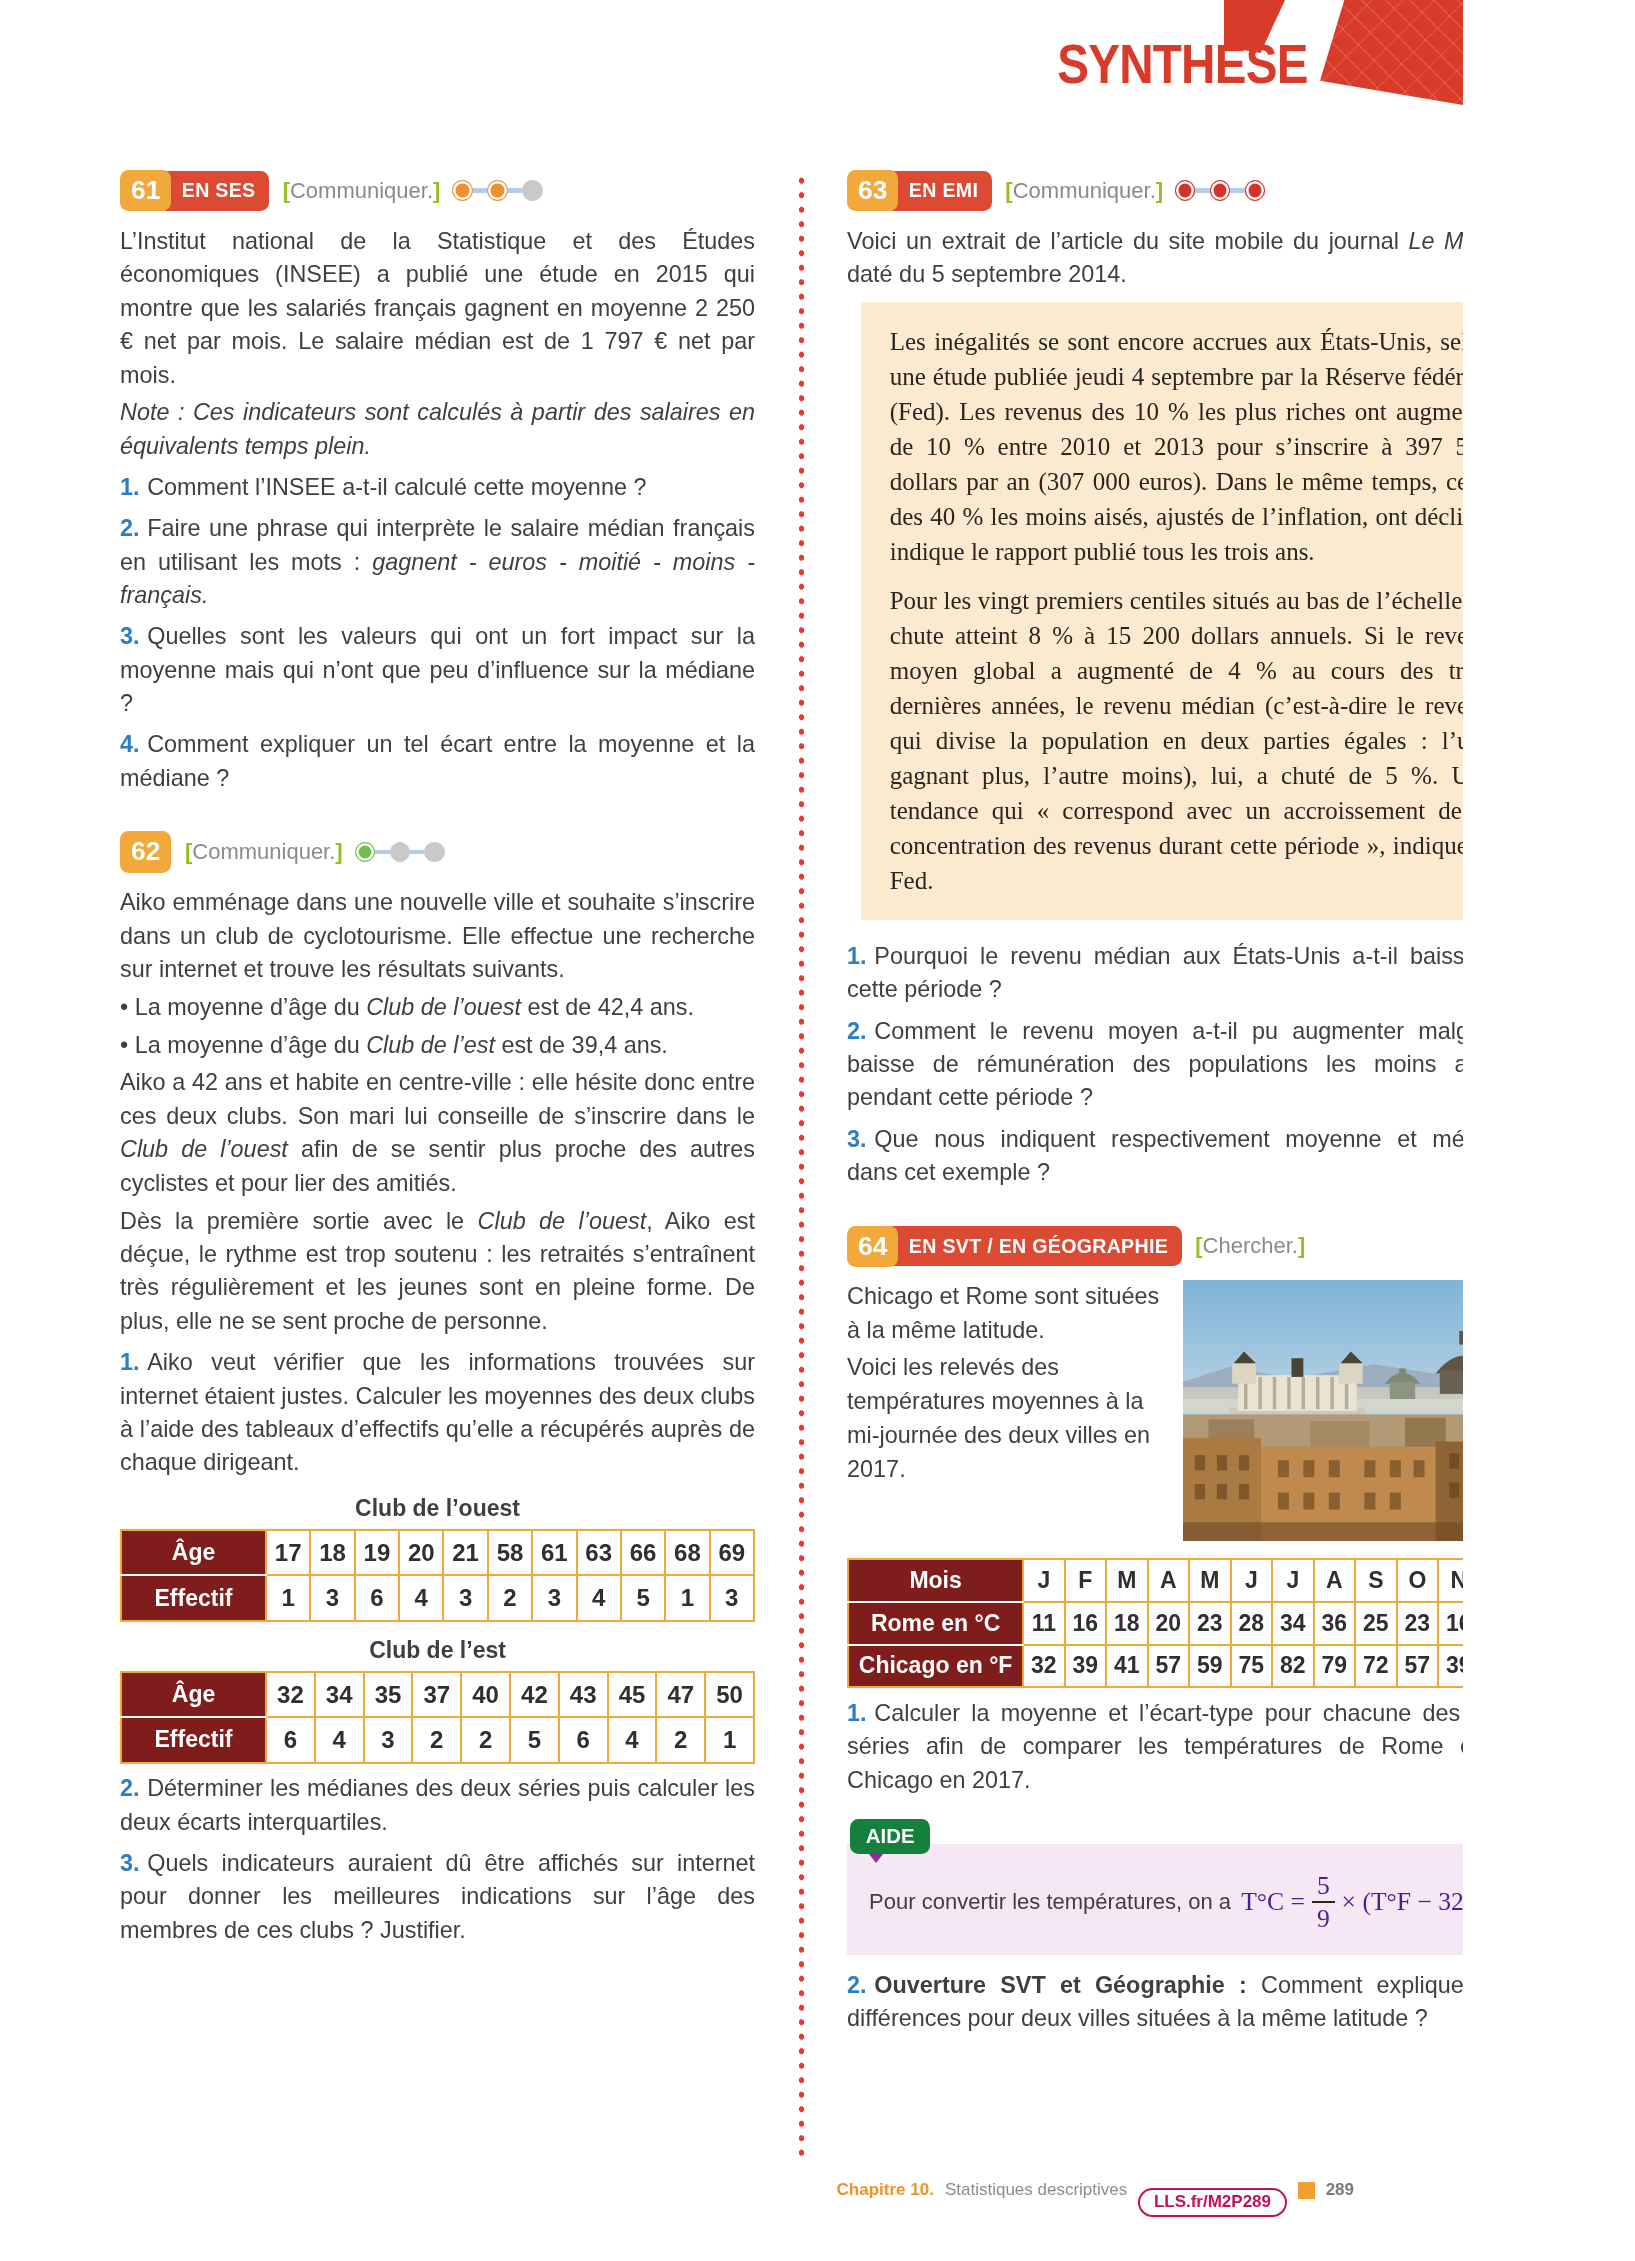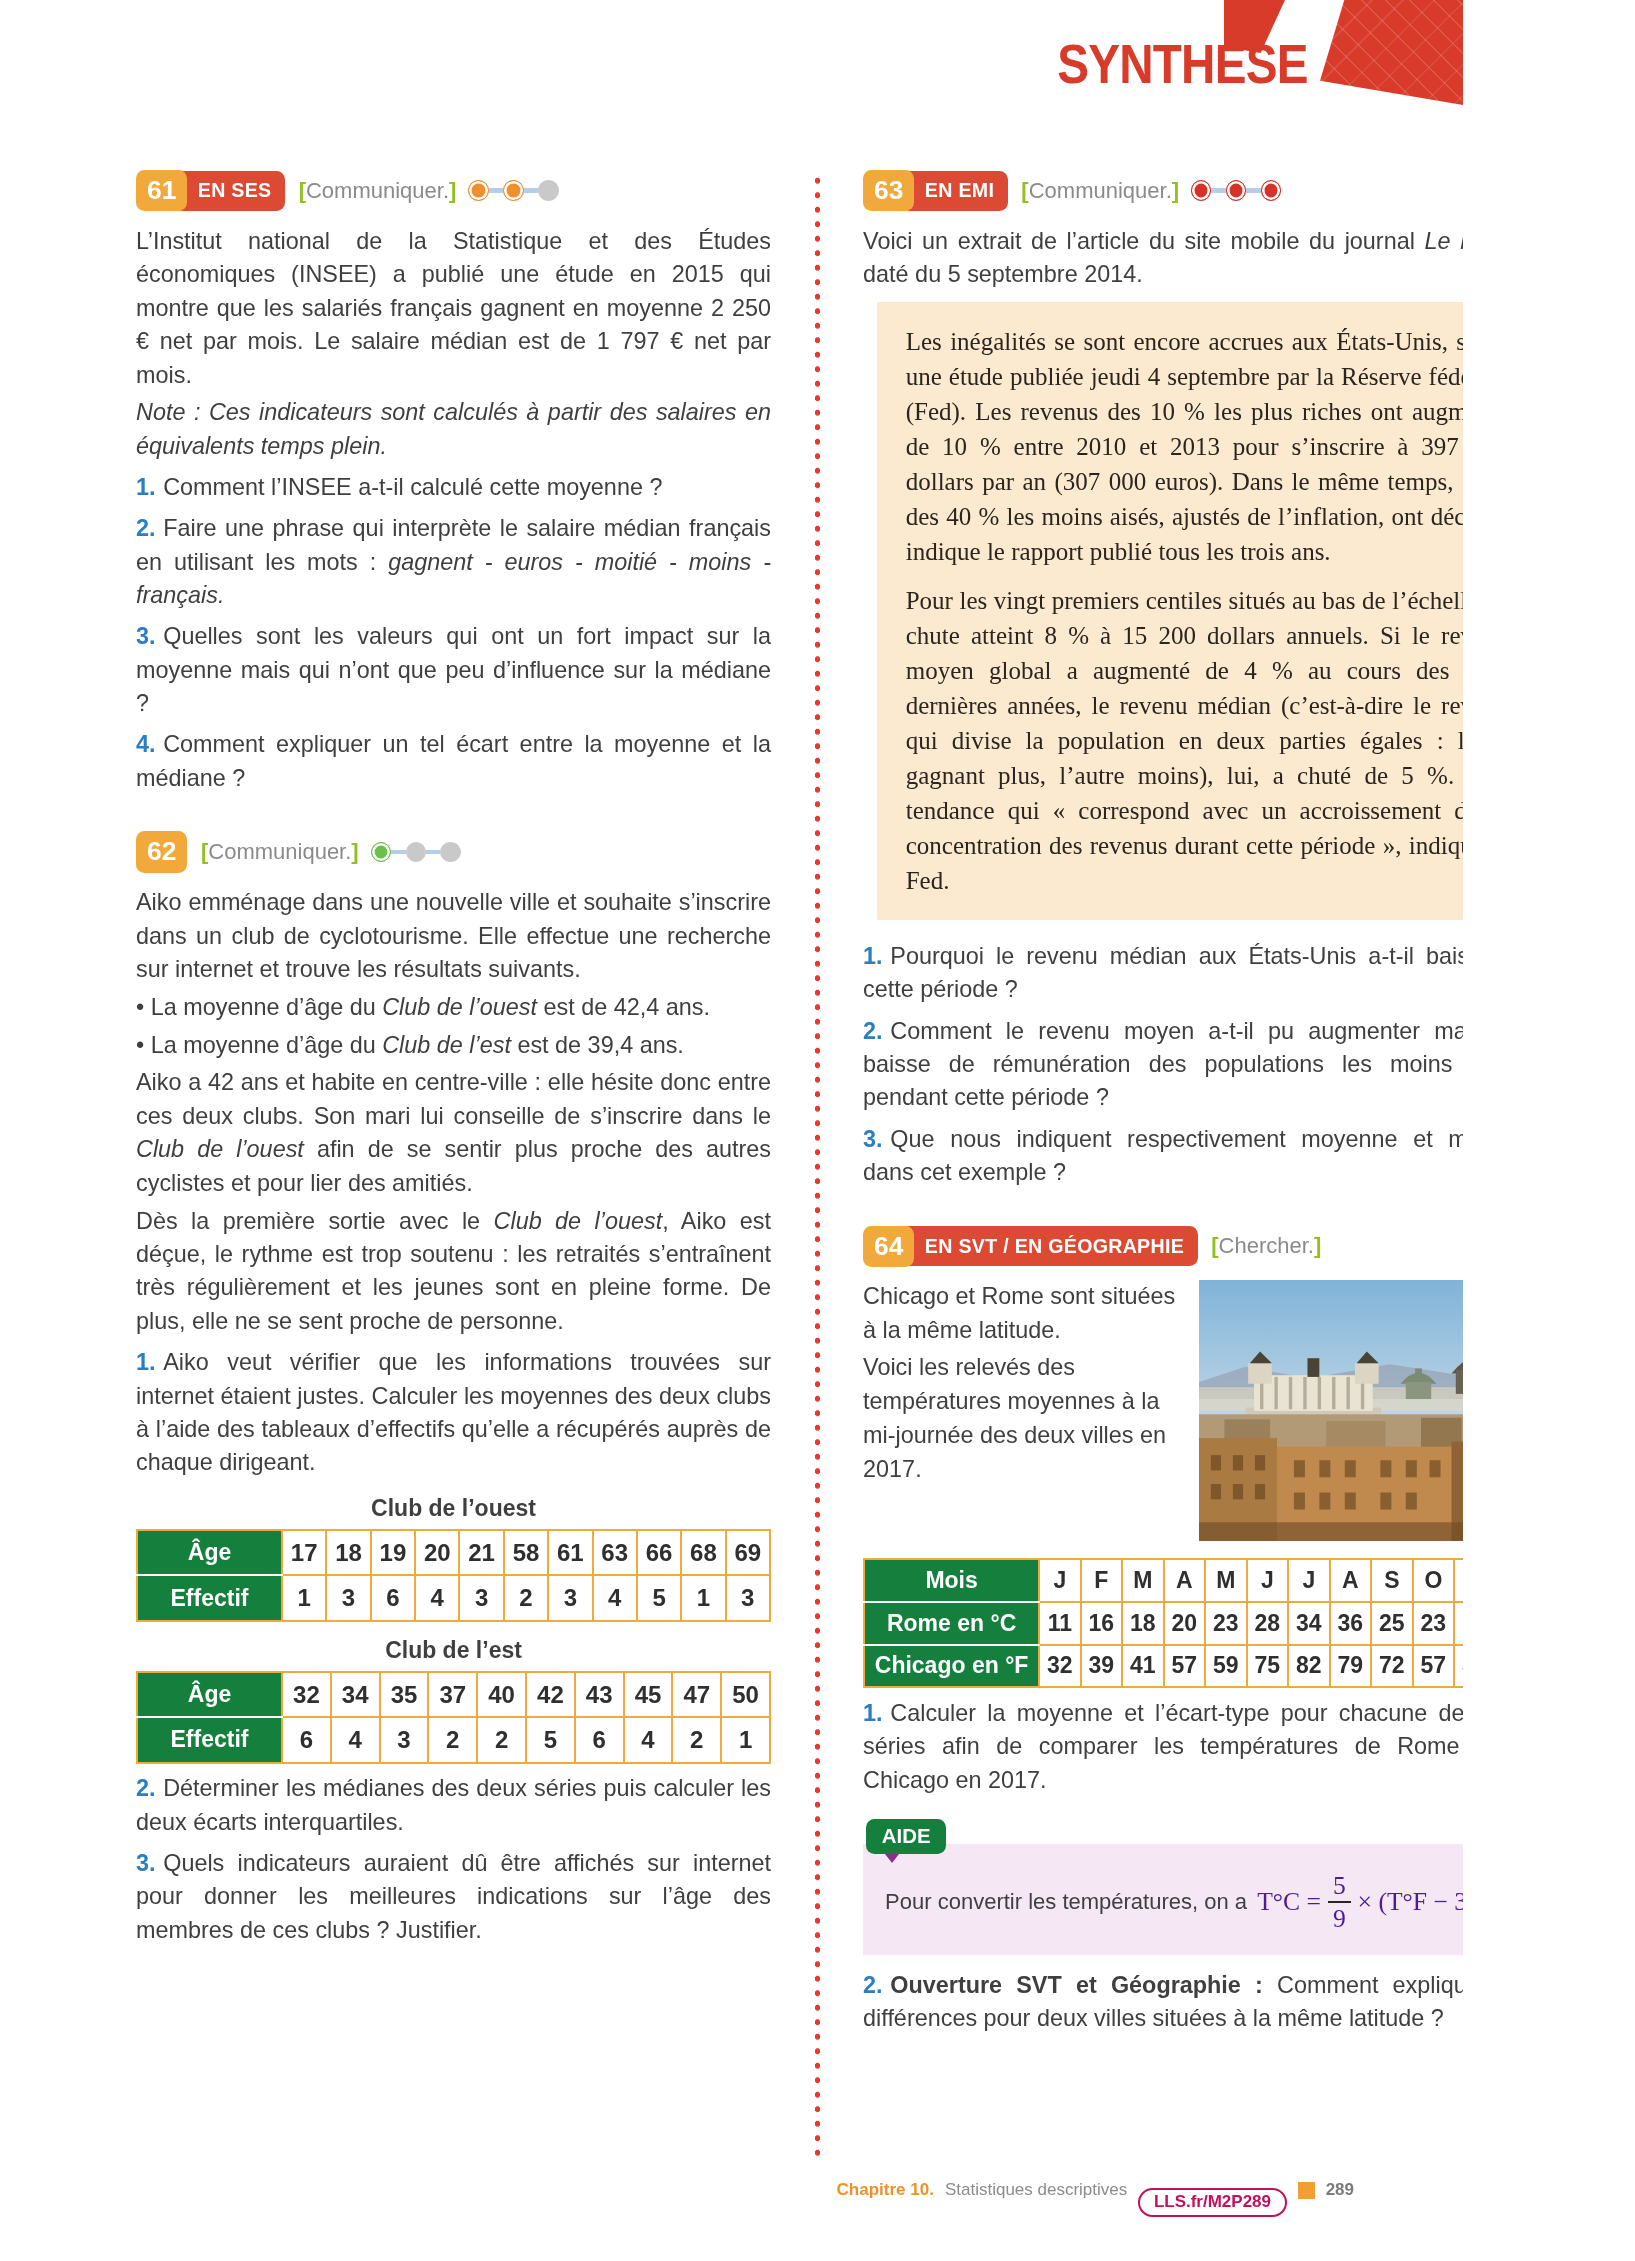--- a/index.html
+++ b/index.html
@@ -22,21 +22,21 @@
       repeating-linear-gradient(-45deg, rgba(255,255,255,.09) 0 1.7px, transparent 1.7px 22px);
     clip-path:polygon(17% 0,100% 0,100% 82%,0 63%);
   }
   .synthese {
     position:absolute; top:31px; right:155px; display:inline-block;
     font-size:56px; font-weight:bold; color:#d93b2b; letter-spacing:-0.9px;
     transform:scaleX(.85); transform-origin:right center; white-space:nowrap;
   }
 
   
-  .cols { position:absolute; top:170px; left:136px; display:flex; }
+  .cols { position:absolute; top:170px; left:120px; display:flex; }
   .col-left  { width:635px; }
   .col-right { width:675px; }
   .divider {
     width:5.1px; height:1984px; margin:3.4px 43px 0 44px;
     background-image:radial-gradient(circle at 2.6px 7.7px, #e8392f 2.6px, transparent 3.1px);
     background-size:5.1px 14.5px; background-repeat:repeat-y;
   }
 
   
   .ex-header { display:flex; align-items:center; margin:0 0 13.6px; }
@@ -68,21 +68,21 @@
   .it { font-style:italic; }
   .bold { font-weight:bold; }
 
   
   .table-title { text-align:center; font-weight:bold; font-size:23px; color:#3f3f3f; margin:15.3px 0 6.8px; }
   .orange-table { width:100%; border-collapse:collapse; table-layout:fixed; margin-bottom:8.5px; }
   .orange-table td {
     border:2.6px solid #f0a93c; text-align:center; font-weight:bold;
     font-size:24px; color:#2f2f2f; padding:7.7px 0; background:#fff;
   }
-  .orange-table td.label { background:#15803d; color:#fff; font-size:23px; }
+  .orange-table td.label { background:#7f1d1d; color:#fff; font-size:23px; }
   .orange-table tr:not(:last-child) td.label { border-bottom:2.6px solid #fff; }
   .club-table td.label { width:145px; }
   .temp-table td.label { width:175px; }
   .temp-table td { font-size:23px; padding:6.8px 0; }
 
   
   .quote {
     background:#fbeacf; padding:22px 29px; margin:10.2px 0 20.4px 13.6px;
     font-family:"Liberation Serif", serif; font-size:25px; line-height:1.4;
     color:#2b2520; text-align:justify;

